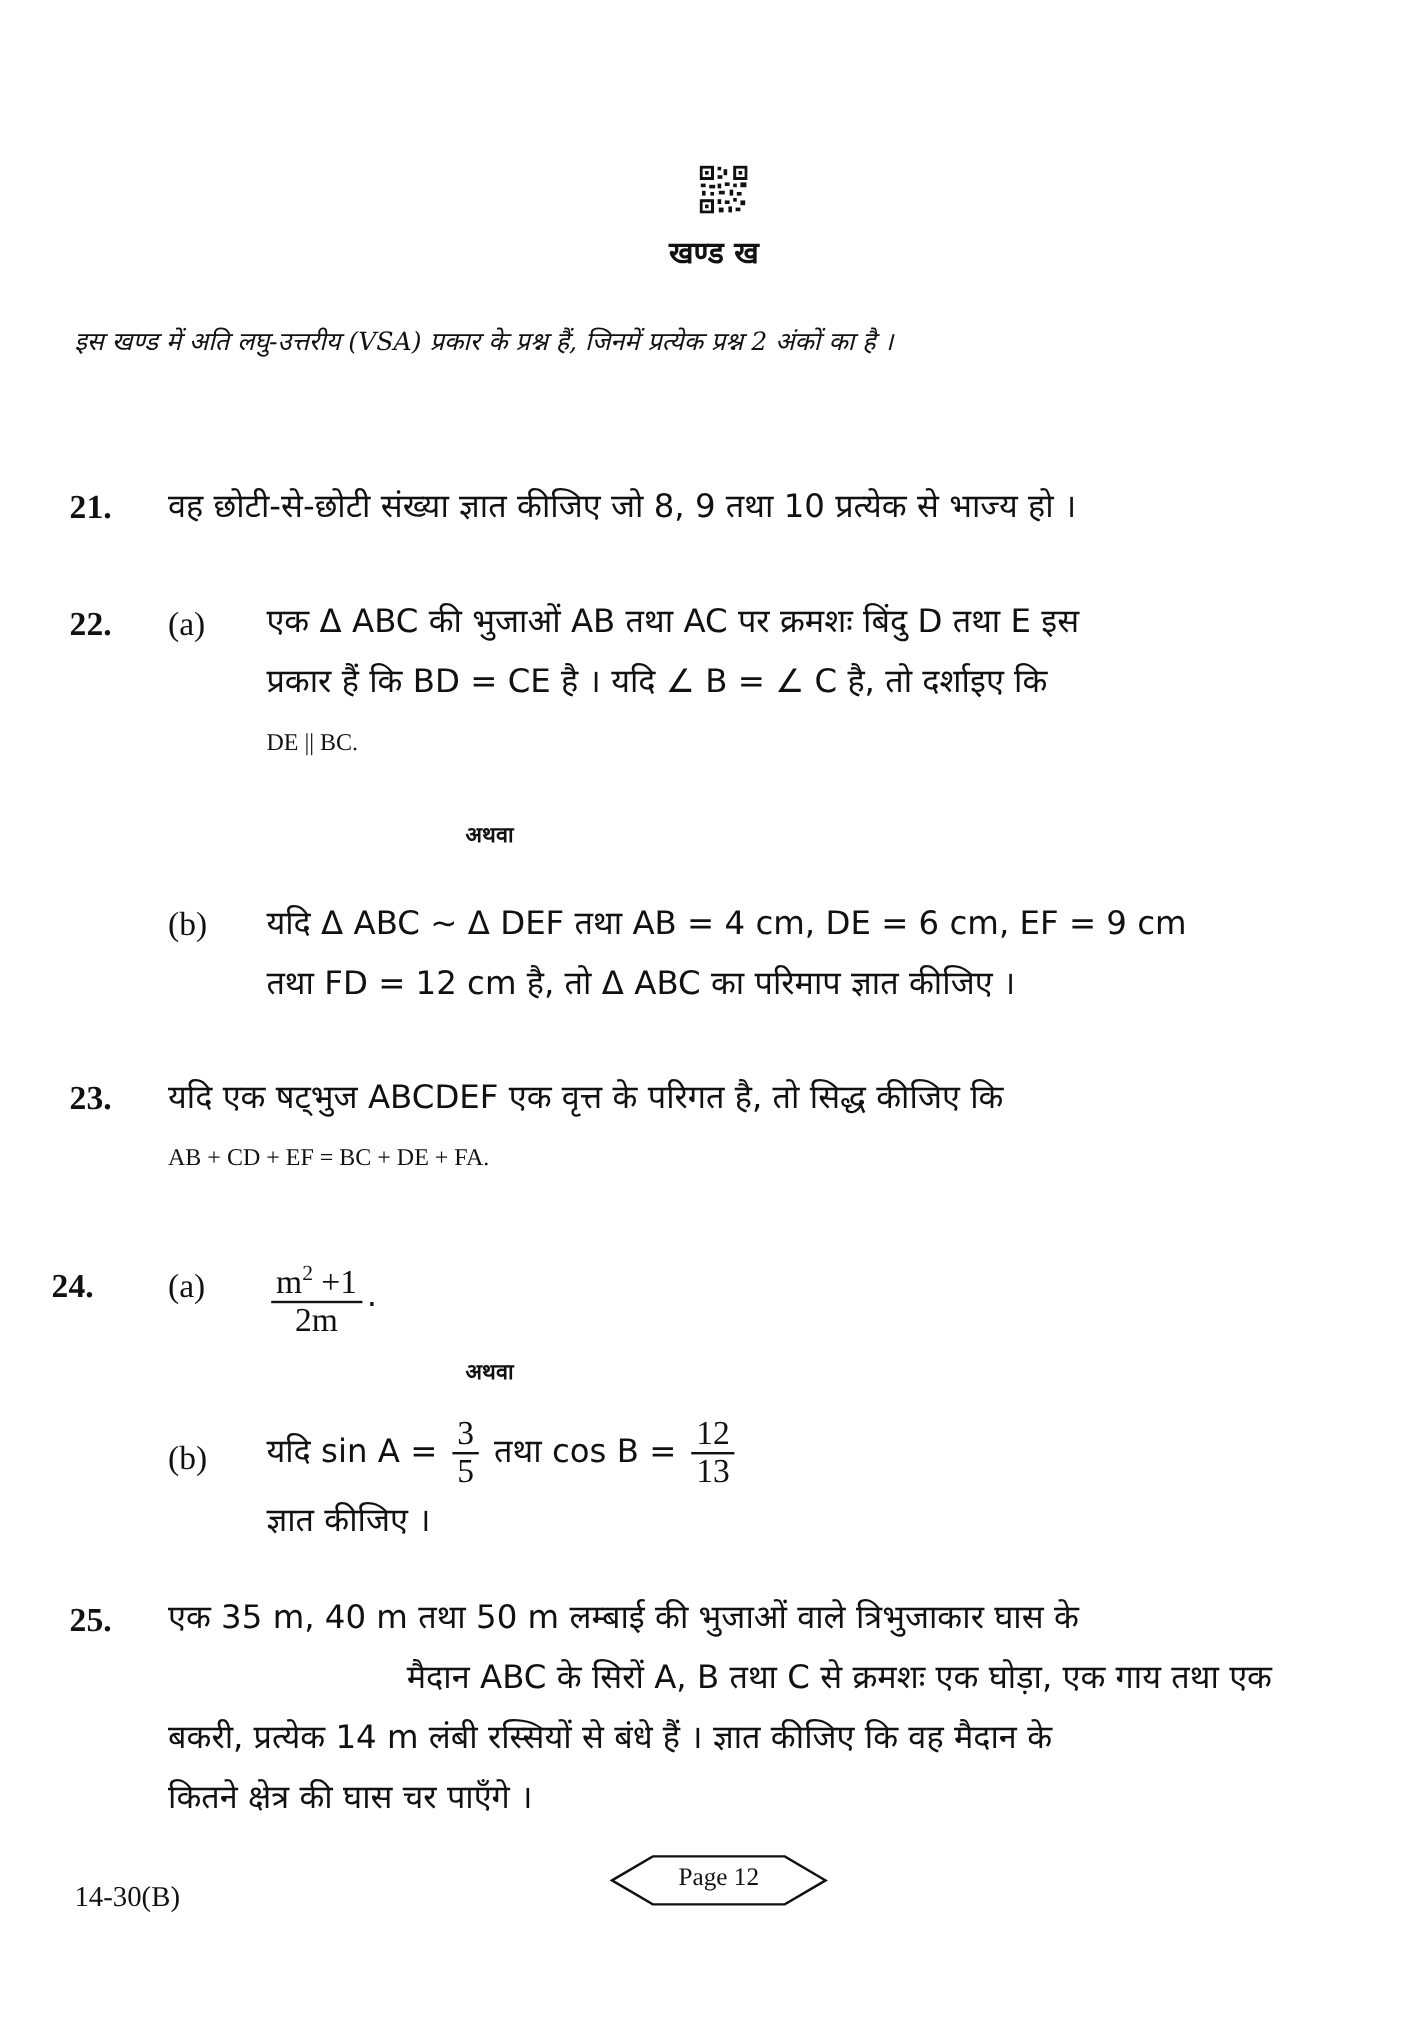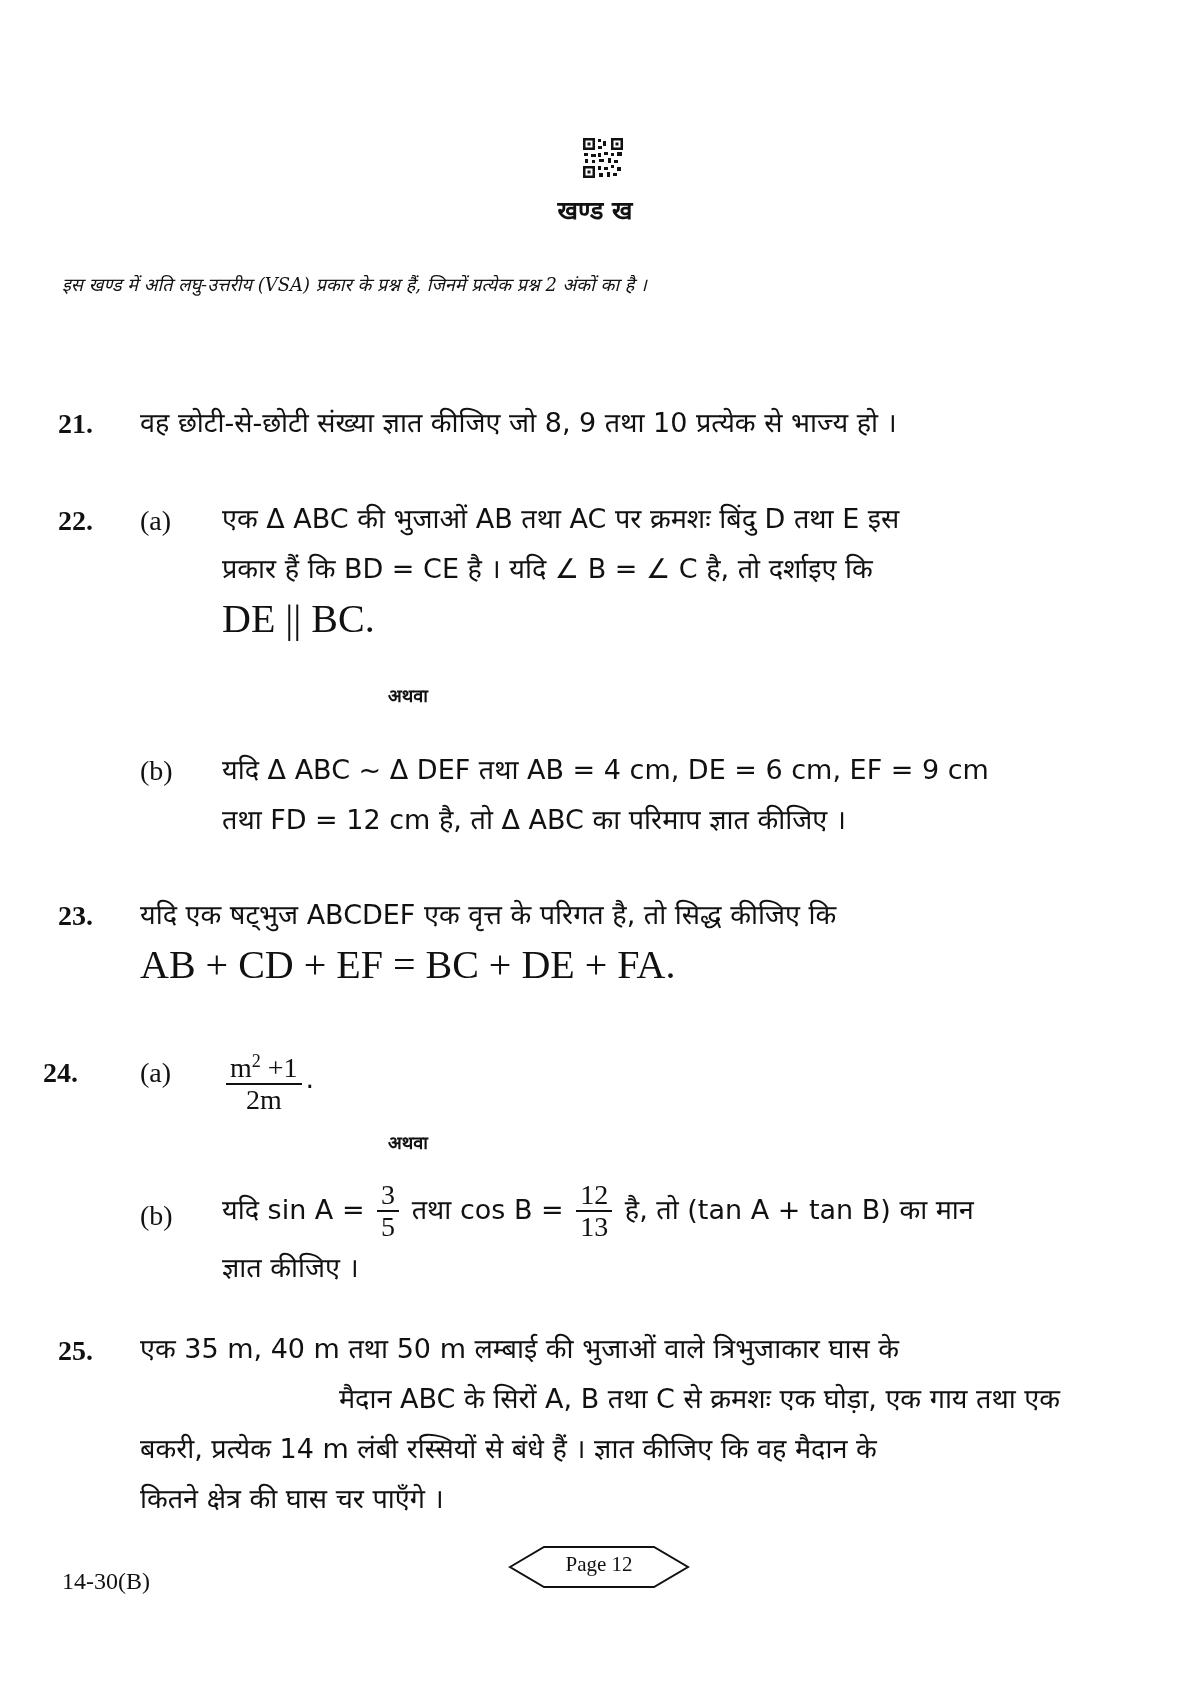--- a/index.html
+++ b/index.html
@@ -2,25 +2,25 @@
 <html><head>
 <meta charset="utf-8">
 <style>
   html, body { margin:0; padding:0; background:#ffffff; }
   body { width:1190px; height:1683px; position:relative; overflow:hidden;
          font-family:"DejaVu Serif", "Liberation Serif", serif; color:#111; }
   .abs { position:absolute; }
   .qr { left:583px; top:138px; width:40px; height:40px; }
   .section-title { left:0; width:1190px; top:192px; text-align:center; font-size:25px; font-weight:bold;
                    font-family:"DejaVu Sans", sans-serif; }
-  .instructions { left:62px; width:1020px; top:260px; font-size:18px; font-style:italic; line-height:50px;
+  .instructions { left:62px; width:1020px; top:260px; font-size:21px; font-style:italic; line-height:50px;
                   font-family:"DejaVu Serif", serif; }
   .qnum { font-weight:bold; font-size:28px; font-family:"Liberation Serif", serif; }
   .qtext { font-size:27px; line-height:50px; font-family:"DejaVu Sans", "Liberation Serif", sans-serif; }
-  .math { font-family:"Liberation Serif", serif; font-size:40px; }
+  .math { font-family:"Liberation Serif", serif; font-size:20px; }
   .part { font-family:"Liberation Serif", serif; font-size:28px; }
   .or-label { font-weight:bold; font-size:18px; font-family:"DejaVu Sans", sans-serif; }
   .frac { display:inline-flex; flex-direction:column; align-items:center; vertical-align:middle;
           font-family:"Liberation Serif", serif; font-size:28px; line-height:30px; margin:0 4px; }
   .frac .num { border-bottom:2px solid #111; padding:0 4px; }
   .frac .den { padding:0 4px; }
   sup { font-size:18px; }
   .footer-code { left:62px; top:1568px; font-size:24px; font-family:"Liberation Serif", serif; }
   .page-badge { left:508px; top:1544px; width:182px; height:46px; }
   .page-badge svg { position:absolute; left:0; top:0; }
@@ -100,21 +100,20 @@
   <span>यदि sin A =</span>
   <span class="frac">
     <span class="num">3</span>
     <span class="den">5</span>
   </span>
   <span>तथा cos B =</span>
   <span class="frac">
     <span class="num">12</span>
     <span class="den">13</span>
   </span>
-  <span>है, तो  (tan A  + tan B) का मान</span>
 </div>
 <div class="abs qtext" style="left:222px;top:1243px;">ज्ञात कीजिए ।</div>
 
 <div class="abs qnum" style="left:58px;top:1335px;">25.</div>
 <div class="abs qtext" style="left:140px;top:1324px;width:920px;">एक 35 m, 40 m तथा 50 m लम्बाई की भुजाओं वाले त्रिभुजाकार घास के</div>
 <div class="abs qtext" style="left:140px;top:1374px;width:920px;text-align:right;">मैदान ABC के सिरों A, B तथा C से क्रमशः एक घोड़ा, एक गाय तथा एक</div>
 <div class="abs qtext" style="left:140px;top:1424px;width:920px;">बकरी, प्रत्येक 14 m लंबी रस्सियों से बंधे हैं । ज्ञात कीजिए कि वह मैदान के</div>
 <div class="abs qtext" style="left:140px;top:1474px;width:920px;">कितने क्षेत्र की घास चर पाएँगे ।</div>
 
 <div class="abs footer-code">14-30(B)</div>

